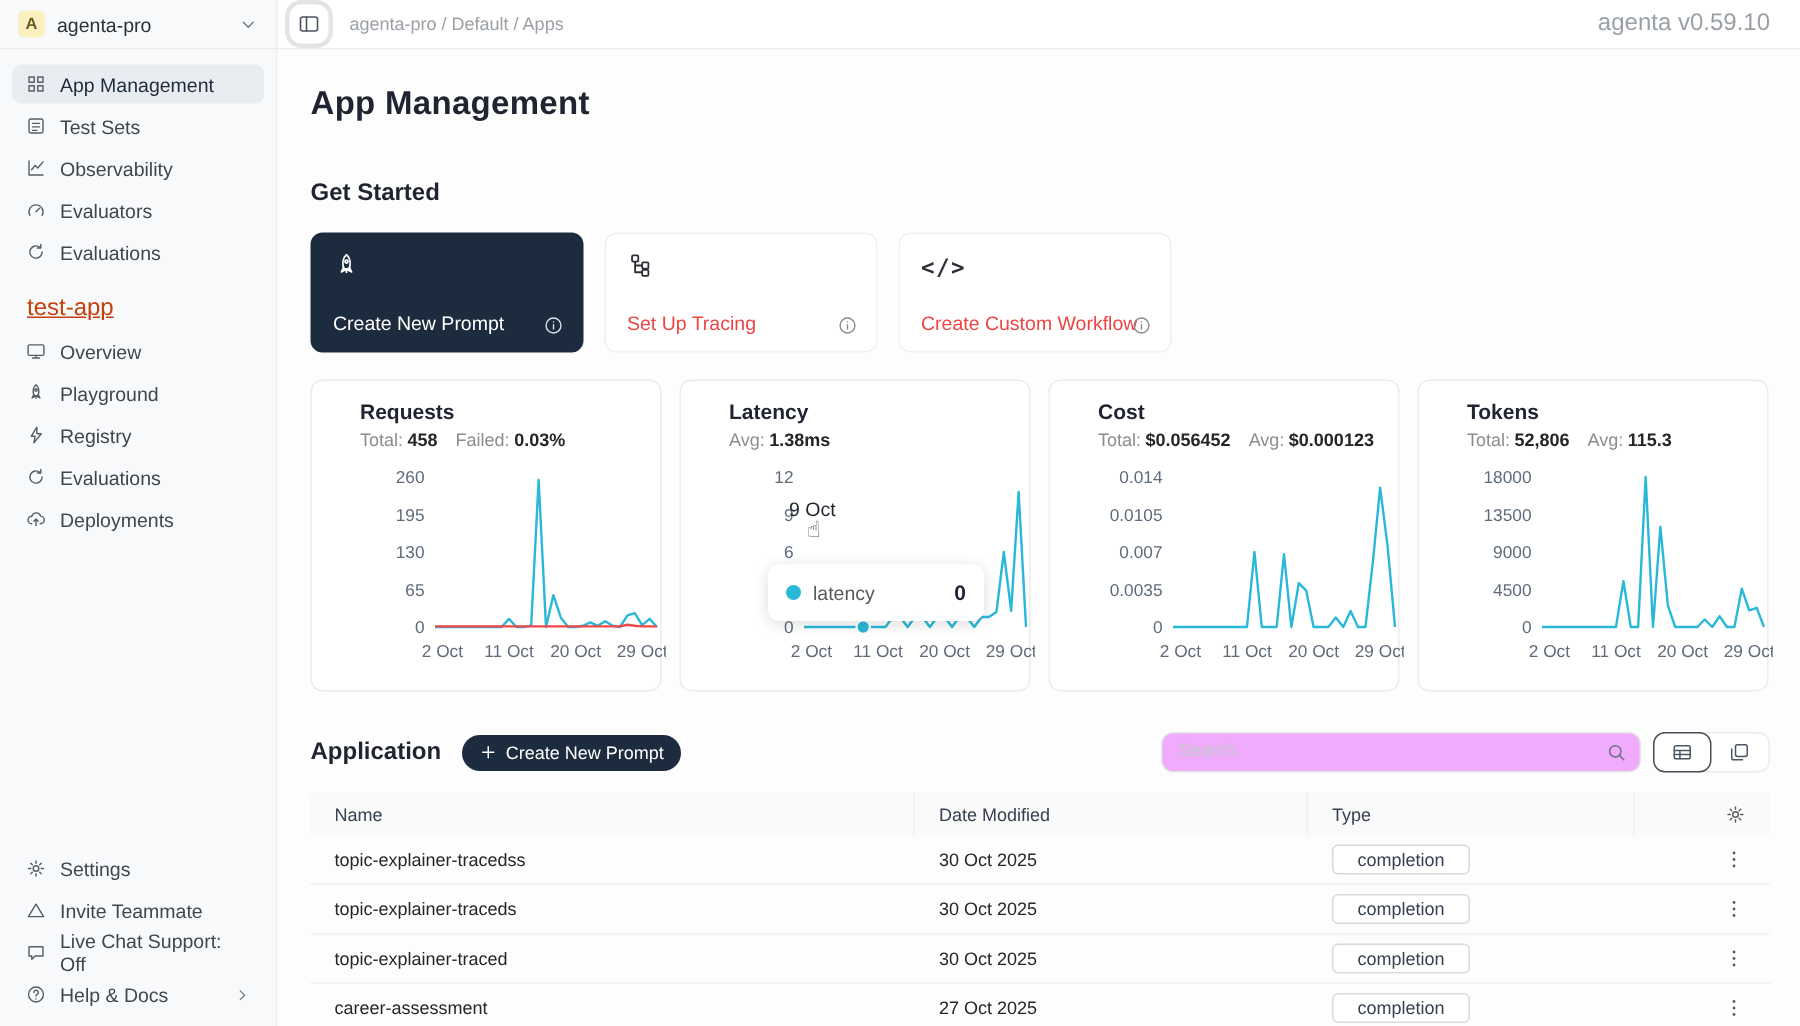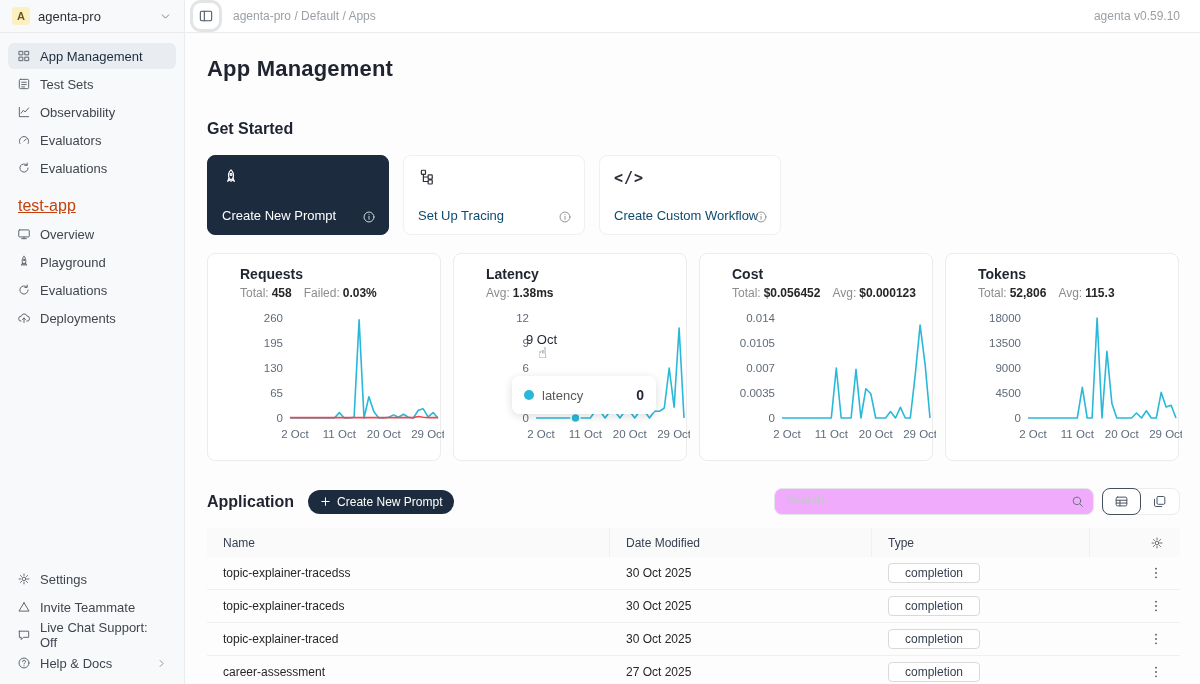--- a/index.html
+++ b/index.html
@@ -15,21 +15,21 @@
     padding:0 12px; background:#f8f9fa; border-bottom:1px solid #ececec; border-right:1px solid #ececec; cursor:pointer; }
   #ws-avatar { width:18px; height:18px; border-radius:4px; background:#fcf0c0; color:#6b5b1e;
     font-size:11px; display:flex; align-items:center; justify-content:center; font-weight:600; }
   #ws-name { font-size:13px; color:#2b2f36; flex:1; }
   #ws-chev { width:13px; height:13px; color:#6b7280; }
   #topbar-main { flex:1; display:flex; align-items:center; border-bottom:1px solid #ececec; padding:0 20px 0 8px; }
   #sidebar-toggle { width:26px; height:26px; border-radius:8px; background:#fff; color:#4b5563;
     display:flex; align-items:center; justify-content:center; box-shadow:0 0 0 3px #e3e4e6; cursor:pointer; }
   #sidebar-toggle .icon { width:16px; height:16px; }
   #breadcrumb { margin-left:14px; font-size:12px; color:#9aa0a6; }
-  #version { margin-left:auto; font-size:12px; color:#9aa0a6; }
+  #version { margin-left:auto; font-size:16px; color:#9aa0a6; }
 
   
   #sidebar { position:absolute; top:33px; left:0; bottom:0; width:185px; background:#f8f9fa;
     border-right:1px solid #ececec; padding-top:8px; }
   .nav-item { height:26px; margin:2px 8px; padding:0 9px; border-radius:6px; display:flex;
     align-items:center; gap:9px; font-size:13px; color:#40464f; cursor:pointer; }
   .nav-item .icon { width:14px; height:14px; color:#565d66; }
   .nav-item.selected { background:#e9ecf0; color:#1c2c3e; font-weight:500; }
   .nav-group-label { font-size:16px; color:#c2410c; margin:16px 0 6px 18px;text-decoration:underline; }
   .nav-item .chev { margin-left:auto; width:11px; height:11px; color:#6b7280; }
@@ -41,21 +41,21 @@
   #page-title { font-size:22px; font-weight:600; margin-top:23px; letter-spacing:.2px; }
   #get-started-title { font-size:16px; font-weight:600; margin-top:38px; }
 
   #cards-row { display:flex; gap:14px; margin-top:17px; }
   .gs-card { width:182px; height:80px; border-radius:8px; position:relative; padding:10px 14px;
     background:#fff; border:1px solid #f0f0f0; cursor:pointer; }
   .gs-card.dark { background:#1c2c3e; border-color:#1c2c3e; color:#fff; }
   .gs-card .card-icon { width:18px; height:18px; margin-top:2px; color:#2b2f36; }
   .gs-card.dark .card-icon { color:#fff; }
   .gs-card .code-glyph { font-size:15px; font-weight:600; letter-spacing:1px; color:#2b2f36; margin-top:3px; font-family:"DejaVu Sans Mono", monospace;}
-  .gs-card .card-label { position:absolute; left:14px; bottom:11px; font-size:13px; font-weight:500; color:#0c4a6e; }
+  .gs-card .card-label { position:absolute; left:14px; bottom:11px; font-size:13px; font-weight:500; color:#ef4444; }
   .gs-card.dark .card-label { color:#fff; }
   .gs-card .info { position:absolute; right:12px; bottom:10px; width:14px; height:14px; color:#8c8c8c; }
   .gs-card.dark .info { color:#dbe2ea; }
 
   
   #charts-row { display:flex; gap:12px; margin-top:18px; }
   .chart-card { width:234px; height:208px; background:#fff; border:1px solid #ececec;
     border-radius:8px; padding:12px 32px; position:relative; }
   .chart-title { font-size:14px; font-weight:600; color:#1f2430; }
   .chart-stats { display:flex; gap:12px; margin-top:4px; font-size:12px; }
@@ -192,20 +192,28 @@
       </div>
       <div class="nav-item">
         <span class=" icon">
           <svg viewBox="0 0 24 24">
             <path d="M12 2.5c3 2.5 4 7.5 2.4 12.5H9.6C8 10 9 5 12 2.5z"></path>
             <path d="M9.6 13.5l-2.1 4.2 3.1-1.7M14.4 13.5l2.1 4.2-3.1-1.7M12 15v3"></path>
             <circle cx="12" cy="8.5" r="1.3"></circle>
           </svg>
         </span>
         <span>Playground</span>
+      </div>
+      <div class="nav-item">
+        <span class=" icon">
+          <svg viewBox="0 0 24 24">
+            <path d="M13 3L6.5 13.5h4.5L9.5 21 18 10.5h-5L13 3z"></path>
+          </svg>
+        </span>
+        <span>Registry</span>
       </div>
       <div class="nav-item">
         <span class=" icon">
           <svg viewBox="0 0 24 24">
             <path d="M19 12a7 7 0 1 1-2.2-5.1M17.5 3.5v4h-4"></path>
           </svg>
         </span>
         <span>Evaluations</span>
       </div>
       <div class="nav-item">

